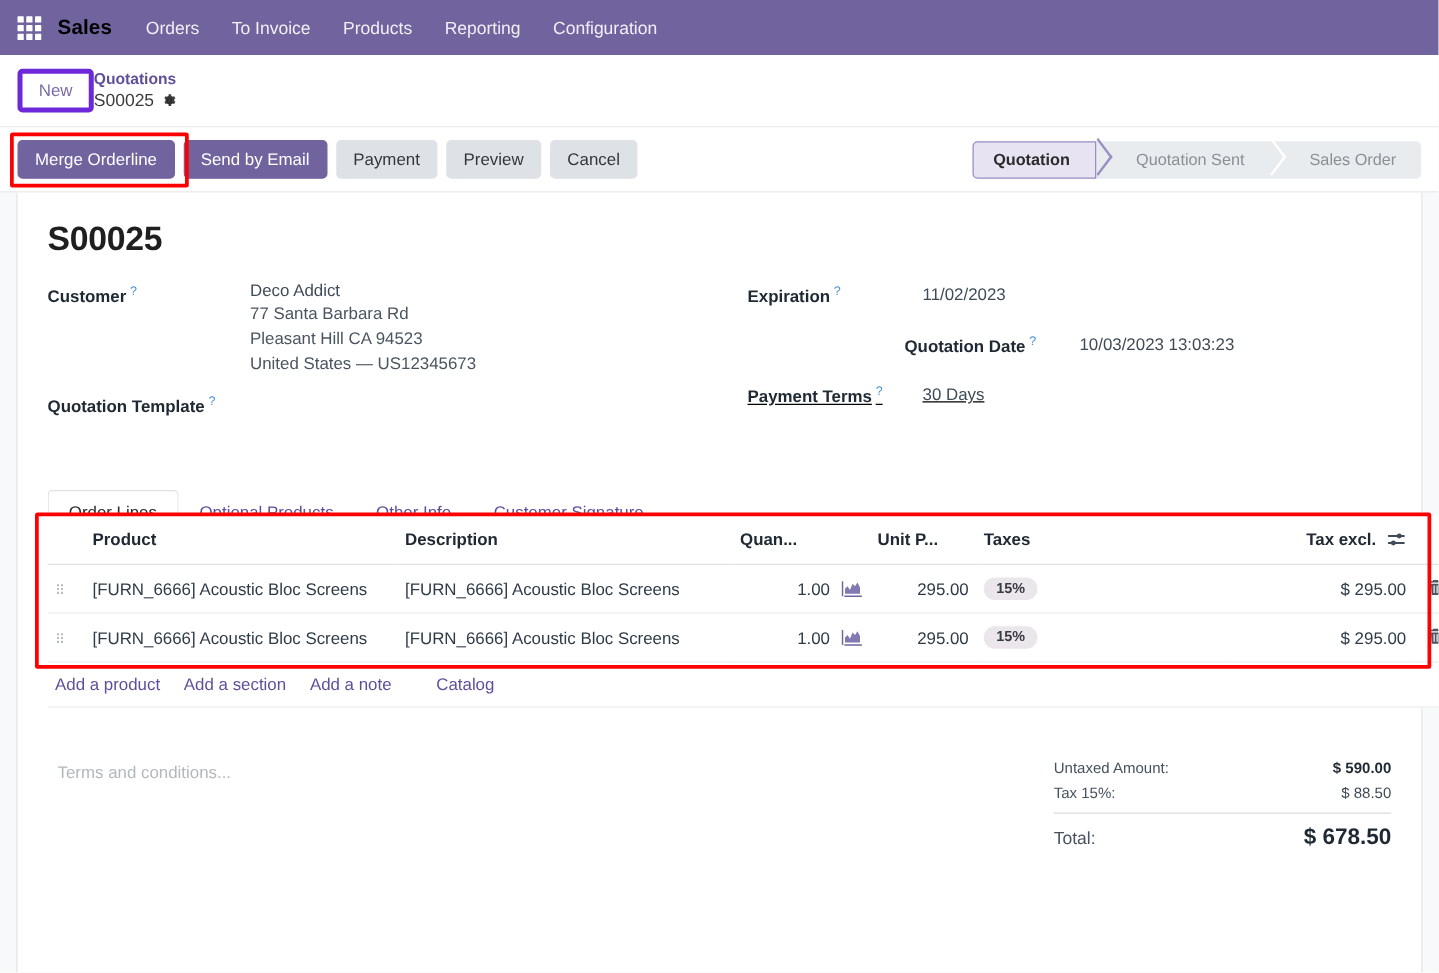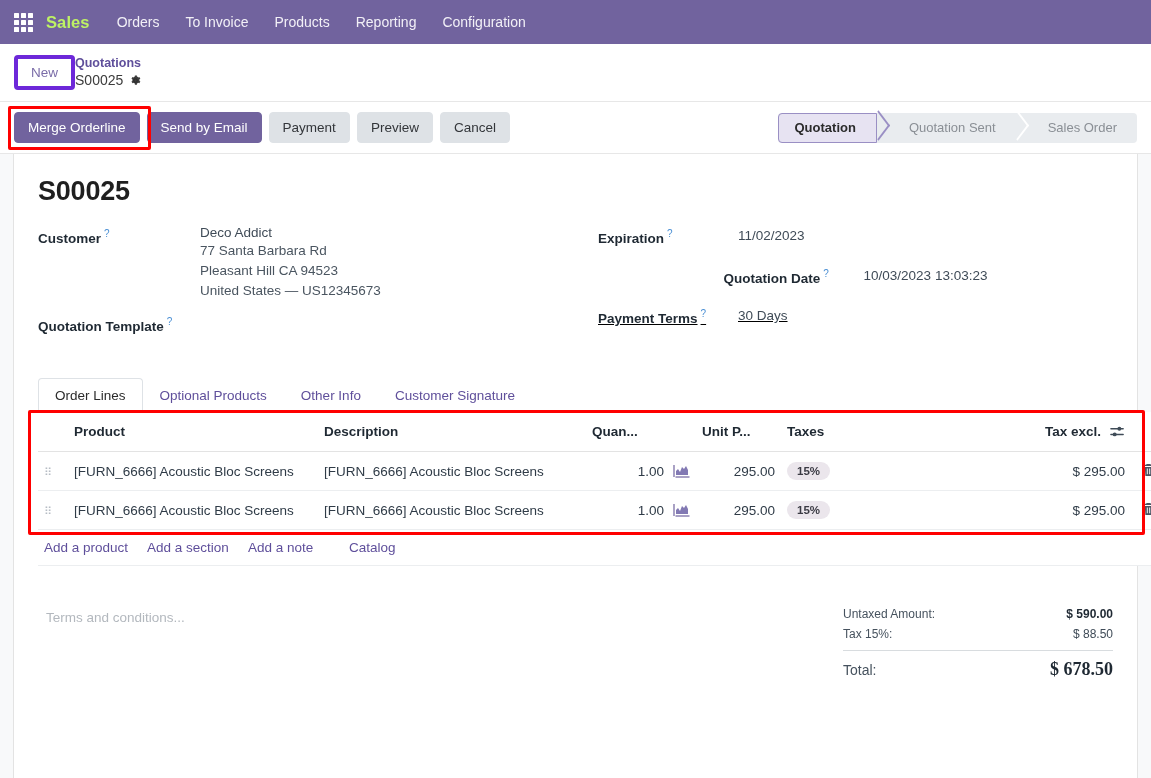--- a/index.html
+++ b/index.html
@@ -13,21 +13,21 @@
   .app { width: 1151px; height: 778px; position: relative; overflow: hidden; background:#f8f9fa; }
 
   
   .navbar {
     height: 44px; background: #71639e; display: flex; align-items: center;
     padding: 0 6px; color: #fff;
   }
   .apps-grid { width: 34px; height: 44px; display:flex; align-items:center; justify-content:center; cursor:pointer; }
   .grid-ico { display: grid; grid-template-columns: repeat(3, 5px); grid-template-rows: repeat(3, 5px); gap: 2px; }
   .grid-ico i { display:block; width:5px; height:5px; background:#fff; border-radius:0.5px; }
-  .brand { font-size: 16.5px; font-weight: 700; color:#bef264; padding: 0 14px 0 6px; letter-spacing:.1px; }
+  .brand { font-size: 16.5px; font-weight: 700; color:#000000; padding: 0 14px 0 6px; letter-spacing:.1px; }
   .nav-item { font-size: 14px; color: #f2f0f7; padding: 0 13px; height:44px; display:flex; align-items:center; cursor:pointer; }
 
   
   .cp-top {
     background:#fff; border-bottom:1px solid #e7e7e7;
     height: 58px; display:flex; align-items:center; padding: 0 14px;
   }
   .btn-new {
     border:4px solid #6d28d9; color:#7a6ca8; background:#fff;
     font-size: 13.5px; border-radius: 4px; padding: 6px 13px; cursor:pointer; margin-right:0;
@@ -79,21 +79,21 @@
   .flabel { font-size:13.5px; font-weight:700; color:#1f2933; padding-top:3px; }
   .q { color:#4a8fd4; font-size:10px; vertical-align:super; margin-left:3px; font-weight:400; cursor:pointer; }
   .fval { font-size:13.5px; color:#3f4b57; padding-top:3px; }
   .col-l .flabel { width: 162px; flex:0 0 162px; }
   .col-r .flabel { width: 140px; flex:0 0 140px; }
   .addr-line { font-size:13.5px; color:#4a5560; line-height: 20px; }
   .cust-name { font-size:13.5px; color:#3f4b57; margin-bottom:1px; }
 
   
   .tabs { display:flex; align-items:flex-end; margin-top: 26px; border-bottom:1px solid #dee2e6; }
-  .tab { font-size:13.5px; color:#5f4f9b; padding: 9px 16px; cursor:pointer; border:1px solid transparent; border-bottom:none; position:relative; top:1px; }
+  .tab { font-size:13.5px; color:#5f4f9b; padding: 9px 16px; cursor:pointer; border:1px solid transparent; border-bottom:none; position:relative; top:15px; }
   .tab.active { color:#2b2b2b; background:#fff; border-color:#dee2e6; border-radius:4px 4px 0 0; }
 
   
   .olwrap { position:relative; }
   table.ol { width:100%; border-collapse: collapse; table-layout: fixed; }
   table.ol th {
     font-size:13.5px; font-weight:700; color:#1f2933; text-align:left;
     padding: 12px 6px 12px 6px; border-bottom:1px solid #e3e3e3; background:#fff;
   }
   table.ol td {
@@ -126,21 +126,21 @@
   
   .bottom { display:flex; justify-content:space-between; align-items:flex-start; margin-top: 38px; padding-bottom: 28px;}
   .terms { font-size:13.5px; color:#b3b8be; padding-left: 8px; padding-top: 6px;}
   .totals { width: 270px; }
   .trow { display:flex; justify-content:space-between; font-size:12px; color:#3f4b57; padding: 3px 0; }
   .trow .lbl { color:#46525e; }
   .trow .val { font-weight:700; color:#1f2933; }
   .trow.tax .val { font-weight:400; color:#3f4b57;}
   .trow.total { border-top:1px solid #d8dcdf; margin-top:6px; padding-top:8px; font-size:17px; }
   .trow.total .lbl { font-size:14px; padding-top:3px; }
-  .trow.total .val { font-size:18px; font-weight:700;font-family:Liberation Serif, serif; }
+  .trow.total .val { font-size:18px; font-weight:700; }
 </style>
 </head>
 <body>
 
 <div class="app">
 
   <div class="navbar">
     <div class="apps-grid">
       <div class="grid-ico">
           <i></i>

